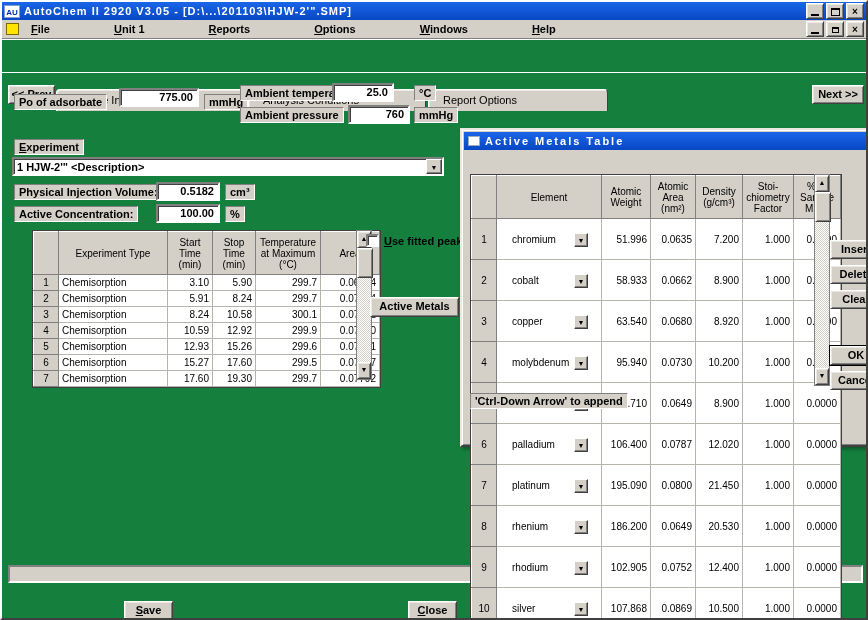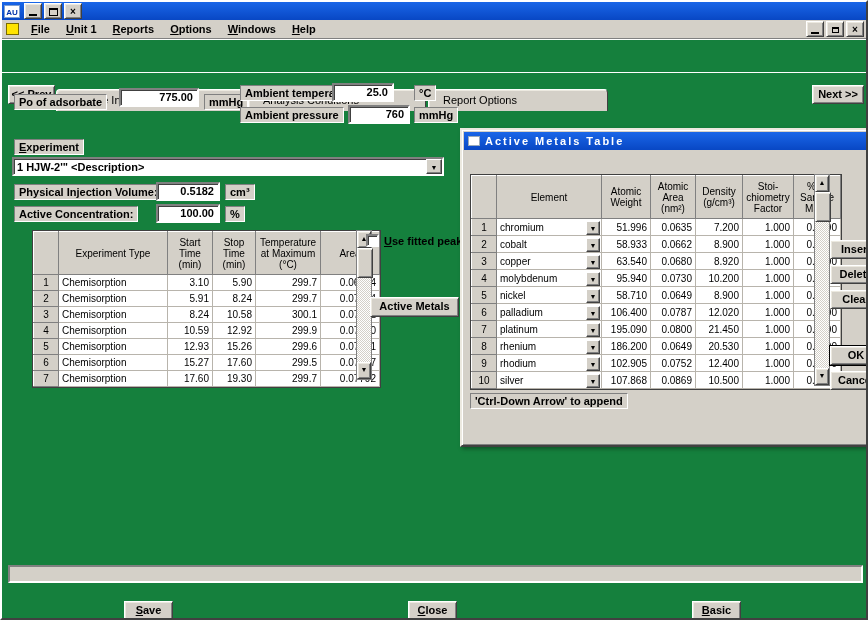--- a/index.html
+++ b/index.html
@@ -36,21 +36,21 @@
   .g-min{width:8px;height:2px;background:#000;margin:0 auto 2px;}
   .g-max{width:9px;height:8px;border:1px solid #000;border-top:2px solid #000;margin:0 auto 2px;box-sizing:border-box;}
   .g-restore{width:7px;height:6px;border:1px solid #000;border-top:2px solid #000;margin:0 auto 3px;box-sizing:border-box;}
   .wbtn .x{width:100%;text-align:center;line-height:13px;}
 
   
   .menubar{position:absolute;left:0;top:18px;width:100%;height:19px;background:#d4d0c8;
            display:flex;align-items:center;padding:0 2px;box-sizing:border-box;
            border-bottom:1px solid #808080;box-shadow:0 1px 0 #fff;}
   .mdi-icon{width:13px;height:12px;background:#ffe400;border:1px solid #7a6a00;margin:0 4px 0 2px;box-sizing:border-box;}
-  #menu-items{flex:1;display:flex;}
+  #menu-items{flex:1;display:flex;gap:48px;}
   .menu-item{padding:2px 8px;font-weight:bold;}
   .menu-item::first-letter{text-decoration:underline;}
 
   
   .tabstrip{position:absolute;left:0;top:38px;width:100%;height:33px;}
   .panel-top{position:absolute;left:0;top:70px;width:100%;height:2px;
              border-top:1px solid #fff;z-index:1;}
   #tabs{position:absolute;left:54px;top:45px;height:26px;display:flex;align-items:flex-end;z-index:0;}
   .tab{height:22px;line-height:21px;text-align:left;padding:0 10px 0 14px;margin-right:2px;
        background:#d4d0c8;border:1px solid;border-color:#fff #404040 #d4d0c8 #fff;
@@ -62,21 +62,21 @@
   .grid-wrap{position:absolute;border:1px solid #404040;background:#fff;}
   table.grid{border-collapse:collapse;font-size:10px;background:#fff;table-layout:fixed;}
   .grid th{background:#d4d0c8;border:1px solid;border-color:#fff #808080 #808080 #fff;
            font-weight:normal;padding:1px 2px;white-space:pre-line;text-align:center;
            vertical-align:middle;height:40px;line-height:11px;overflow:hidden;}
   .grid td{border:1px solid #b8b4ac;padding:0 3px;height:15px;line-height:14px;background:#fff;
            overflow:hidden;white-space:nowrap;}
   table.metals td{height:16px;line-height:15px;}
   .grid td.rownum{background:#d4d0c8;border:1px solid;border-color:#fff #808080 #808080 #fff;text-align:center;}
   .grid td.num{text-align:right;}
-  .grid td.cell-drop{padding:0;display:table-cell;}
+  .grid td.cell-drop{padding:12px;display:table-cell;}
   .cell-drop .el-name{float:left;padding-left:3px;}
   .drop-btn{float:right;width:14px;height:14px;margin:1px 1px 0 0;font-size:7px;text-align:center;line-height:13px;
             background:#d4d0c8;border:1px solid;border-color:#fff #404040 #404040 #fff;
             box-shadow:inset -1px -1px 0 #808080;box-sizing:border-box;}
 
   
   .scrollbar{position:absolute;width:16px;display:flex;flex-direction:column;
              background-image:conic-gradient(#fff 25%,#d4d0c8 0 50%,#fff 0 75%,#d4d0c8 0);
              background-size:2px 2px;border:1px solid #808080;box-sizing:border-box;}
   .sb-btn{height:15px;flex:0 0 15px;font-size:7px;text-align:center;line-height:14px;}
@@ -111,20 +111,21 @@
   .sunken-panel{position:absolute;background:#d4d0c8;border:2px solid;
                 border-color:#808080 #fff #fff #808080;box-sizing:border-box;}
 </style>
 </head>
 <body>
 
 <div class="screen">
 
   <div class="titlebar">
     <span class="app-icon">AU</span>
+    <span class="title-text">AutoChem II 2920 V3.05 - [D:\...\201103\HJW-2'".SMP]</span>
     <span class="win-controls">
       <span class="wbtn raised">
           <span class="g-min"></span>
         </span>
       <span class="wbtn raised">
           <span class="g-max"></span>
         </span>
       <span class="wbtn raised">
           <span class="x">×</span>
         </span>

